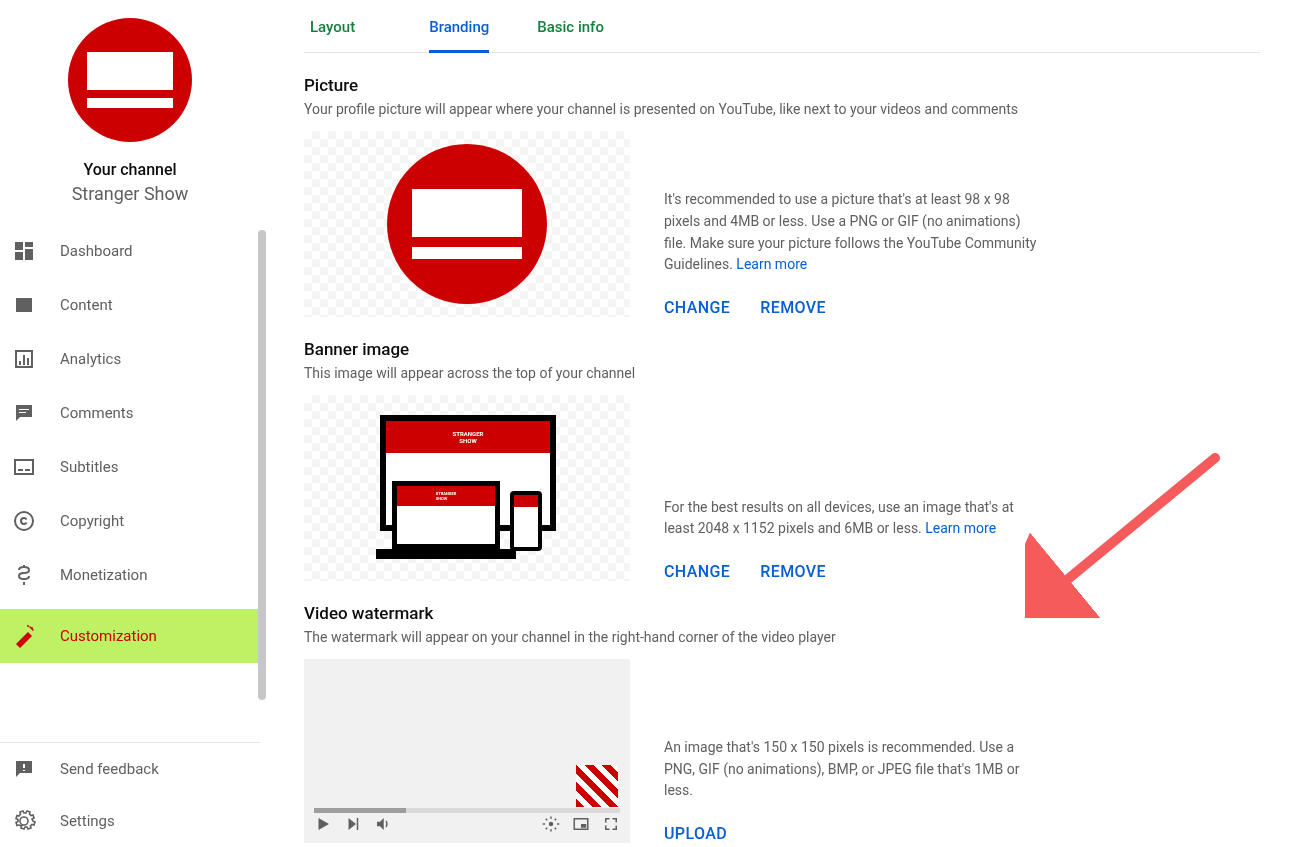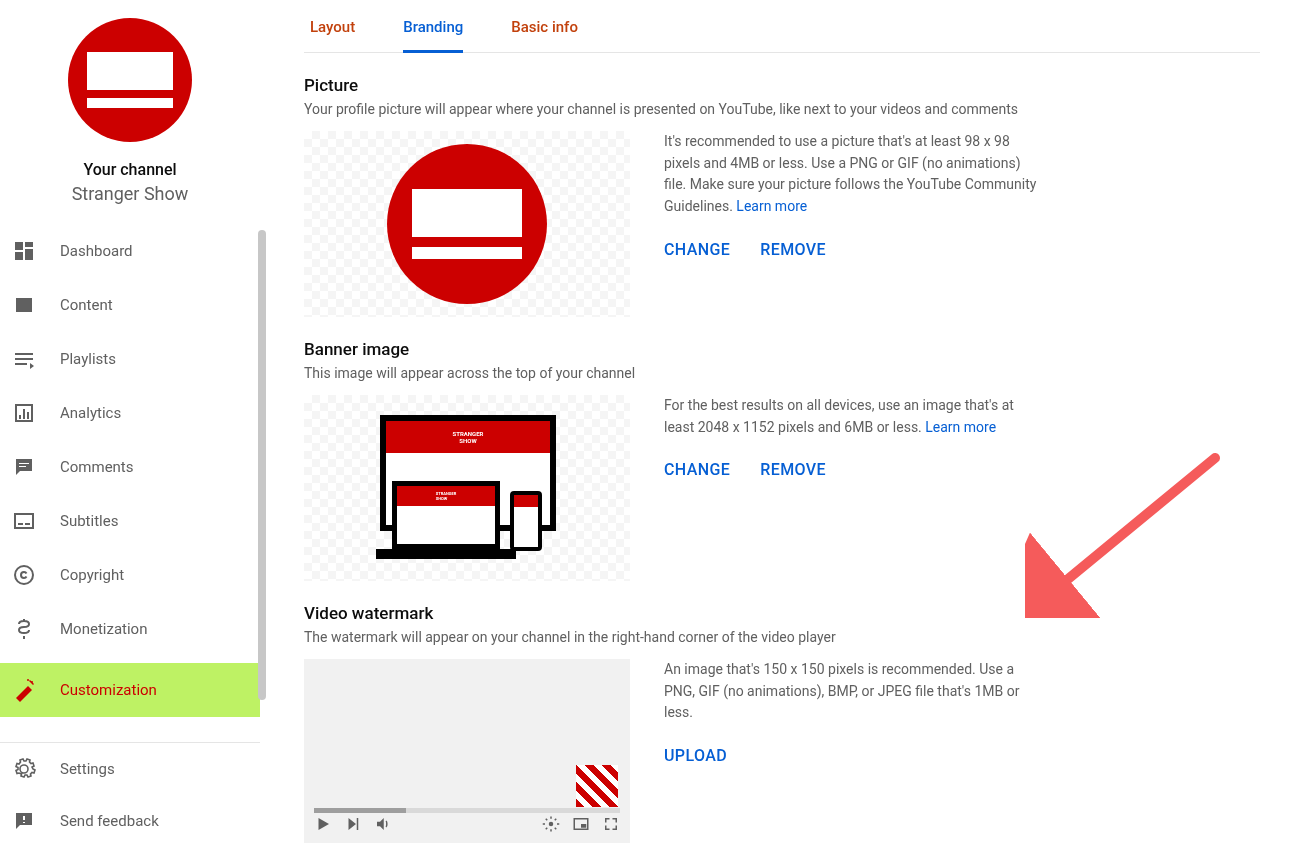--- a/index.html
+++ b/index.html
@@ -26,29 +26,29 @@
 
     .sidebar .scrollbar{position:absolute; top:230px; right:-6px; width:8px; height:470px; background:#c7c7c7; border-radius:4px;}
 
     .bottom-nav{border-top:1px solid #e5e5e5; }
     .bottom-nav .nav-item{height:52px;}
 
     
     .main{flex:1; overflow:hidden; padding-left:44px; padding-right:30px;}
 
     .tabs{display:flex; gap:48px; border-bottom:1px solid #e5e5e5; padding-left:6px;}
-    .tab{padding:18px 0 16px; font-size:15px; font-weight:500; color:#c2410c; cursor:pointer; position:relative;}
-    .tab.active{color:#065fd4;}
+    .tab{padding:18px 0 16px; font-size:15px; font-weight:500; color:#15803d; cursor:pointer; position:relative;}
+    .tab.active{color:#065fd4;margin-left:26px;}
     .tab.active::after{content:""; position:absolute; left:0; right:0; bottom:-1px; height:3px; background:#065fd4;}
 
     .section{padding-top:22px; max-width:980px;}
     .sec-title{font-size:17px; font-weight:500; color:#0d0d0d; margin-bottom:6px;}
     .sec-sub{font-size:14px; color:#606060; margin-bottom:14px;}
 
-    .row{display:flex; gap:34px; align-items:flex-start;}
+    .row{display:flex; gap:34px; align-items:flex-end;}
     .preview-box{width:326px; height:186px; background-image:
       linear-gradient(45deg,#f5f5f5 25%,transparent 25%,transparent 75%,#f5f5f5 75%),
       linear-gradient(45deg,#f5f5f5 25%,#fff 25%,#fff 75%,#f5f5f5 75%);
       background-size:16px 16px; background-position:0 0,8px 8px;
       display:flex; align-items:center; justify-content:center; position:relative;}
     .avatar-md{width:160px;height:160px;border-radius:50%;background:#cc0000;display:flex;flex-direction:column;align-items:center;justify-content:center;gap:10px;}
     .avatar-md .bar1{width:110px;height:48px;background:#fff;}
     .avatar-md .bar2{width:110px;height:12px;background:#fff;}
 
     .rec-text{font-size:14px; color:#606060; line-height:1.55; max-width:380px;}
@@ -113,28 +113,20 @@
         <span class="nav-icon">
             <svg viewBox="0 0 24 24">
               <path d="M4 5h16v14H4z M10 9l5 3-5 3z"></path>
             </svg>
           </span>
         <span class="nav-label">Content</span>
       </div>
       <div class="nav-item">
         <span class="nav-icon">
             <svg viewBox="0 0 24 24">
-              <path d="M3 6h18v2H3zm0 5h18v2H3zm0 5h12v2H3zM18 16l4 3-4 3z"></path>
-            </svg>
-          </span>
-        <span class="nav-label">Playlists</span>
-      </div>
-      <div class="nav-item">
-        <span class="nav-icon">
-            <svg viewBox="0 0 24 24">
               <path d="M4 4h16v16H4z" fill="none" stroke="#606060" stroke-width="2"></path>
               <path d="M7 14h2v4H7zm4-6h2v10h-2zm4 3h2v7h-2z"></path>
             </svg>
           </span>
         <span class="nav-label">Analytics</span>
       </div>
       <div class="nav-item">
         <span class="nav-icon">
             <svg viewBox="0 0 24 24">
               <path d="M4 4h16v12H8l-4 4z"></path>
@@ -181,33 +173,33 @@
         <span class="nav-label">Customization</span>
       </div>
     </div>
 
     <div class="scrollbar"></div>
 
     <div class="bottom-nav">
       <div class="nav-item">
         <span class="nav-icon">
             <svg viewBox="0 0 24 24">
-              <path d="M12 8a4 4 0 100 8 4 4 0 000-8zm9 4l2 1-1 3-2-.5-1.5 1.5.5 2-3 1-1-2h-2l-1 2-3-1 .5-2L7 16l-2 .5-1-3 2-1v-2l-2-1 1-3 2 .5L8.5 5 8 3l3-1 1 2h2l1-2 3 1-.5 2L19 6.5l2-.5 1 3-2 1z" fill="none" stroke="#606060" stroke-width="1.6"></path>
-            </svg>
-          </span>
-        <span class="nav-label">Settings</span>
-      </div>
-      <div class="nav-item">
-        <span class="nav-icon">
-            <svg viewBox="0 0 24 24">
               <path d="M4 4h16v12H8l-4 4z"></path>
               <path d="M12 7v4m0 2v1" stroke="#fff" stroke-width="2"></path>
             </svg>
           </span>
         <span class="nav-label">Send feedback</span>
+      </div>
+      <div class="nav-item">
+        <span class="nav-icon">
+            <svg viewBox="0 0 24 24">
+              <path d="M12 8a4 4 0 100 8 4 4 0 000-8zm9 4l2 1-1 3-2-.5-1.5 1.5.5 2-3 1-1-2h-2l-1 2-3-1 .5-2L7 16l-2 .5-1-3 2-1v-2l-2-1 1-3 2 .5L8.5 5 8 3l3-1 1 2h2l1-2 3 1-.5 2L19 6.5l2-.5 1 3-2 1z" fill="none" stroke="#606060" stroke-width="1.6"></path>
+            </svg>
+          </span>
+        <span class="nav-label">Settings</span>
       </div>
     </div>
   </aside>
 
   <main class="main">
     <div class="tabs">
       <div class="tab">Layout</div>
       <div class="tab active">Branding</div>
       <div class="tab">Basic info</div>
     </div>

